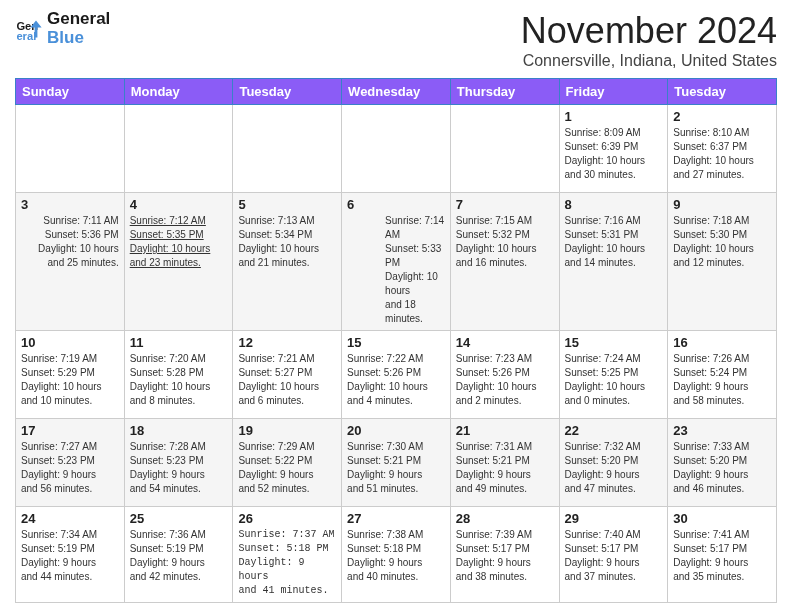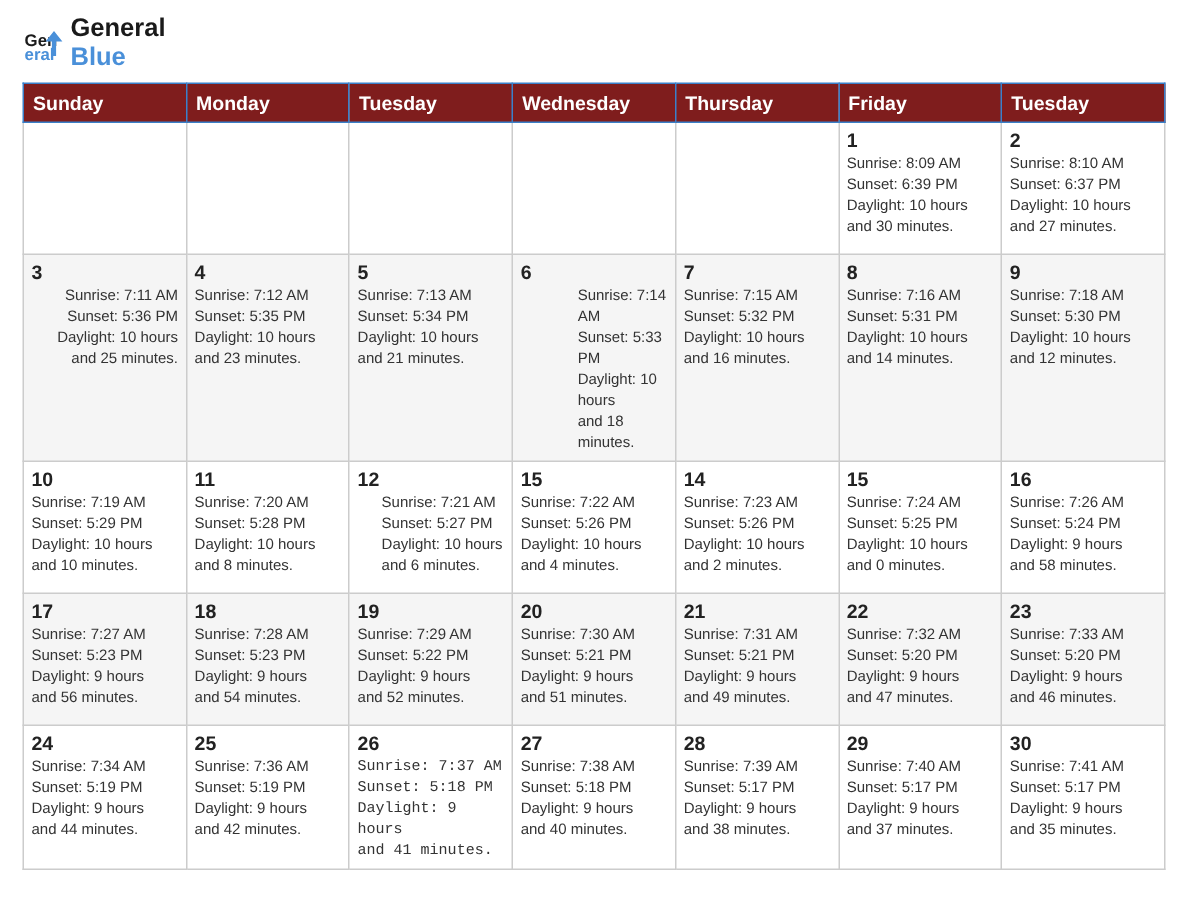--- a/index.html
+++ b/index.html
@@ -36,21 +36,21 @@
     .location-title {
       font-size: 16px;
       color: #444;
     }
     .calendar {
       width: 100%;
       border-collapse: collapse;
       table-layout: fixed;
     }
     .calendar th {
-      background: #7f1d1d;
+      background: #8b5cf6;
       color: #fff;
       text-align: left;
       padding: 5px 6px;
       font-size: 13px;
       font-weight: bold;
       border: 1px solid #3a80c9;
     }
     .calendar td {
       vertical-align: top;
       border: 1px solid #ccc;
@@ -86,20 +86,24 @@
     <svg class="logo-icon" viewBox="0 0 40 40">
       <text x="2" y="22" font-size="16" font-weight="bold" fill="#1a1a1a">Gen</text>
       <text x="2" y="36" font-size="16" font-weight="bold" fill="#4a90d9">eral</text>
       <polygon points="30,8 38,18 32,18 32,32 28,32 28,18 22,18" fill="#4a90d9"></polygon>
     </svg>
     <div style="line-height:1.1">
       <div style="font-size:17px;font-weight:bold;color:#1a1a1a;">General</div>
       <div style="font-size:17px;font-weight:bold;color:#4a90d9;">Blue</div>
     </div>
   </div>
+  <div class="title-block">
+    <div class="month-title">November 2024</div>
+    <div class="location-title">Connersville, Indiana, United States</div>
+  </div>
 </div>
 
 <table class="calendar">
   <thead>
     <tr>
     <th>Sunday</th>
         <th>Monday</th>
         <th>Tuesday</th>
         <th>Wednesday</th>
         <th>Thursday</th>
@@ -132,21 +136,21 @@
       <tr>
         <td>
           <span class="day-number">3</span>
           <div class="day-info" style="white-space: pre-line; text-align: right;">Sunrise: 7:11 AM
 Sunset: 5:36 PM
 Daylight: 10 hours
 and 25 minutes.</div>
         </td>
         <td>
           <span class="day-number">4</span>
-          <div class="day-info" style="white-space: pre-line;">Sunrise: 7:12 AM
+          <div class="day-info" style="white-space: pre-line; text-decoration: underline;">Sunrise: 7:12 AM
 Sunset: 5:35 PM
 Daylight: 10 hours
 and 23 minutes.</div>
         </td>
         <td>
           <span class="day-number">5</span>
           <div class="day-info" style="white-space: pre-line;">Sunrise: 7:13 AM
 Sunset: 5:34 PM
 Daylight: 10 hours
 and 21 minutes.</div>
@@ -190,21 +194,21 @@
         </td>
         <td>
           <span class="day-number">11</span>
           <div class="day-info" style="white-space: pre-line;">Sunrise: 7:20 AM
 Sunset: 5:28 PM
 Daylight: 10 hours
 and 8 minutes.</div>
         </td>
         <td>
           <span class="day-number">12</span>
-          <div class="day-info" style="white-space: pre-line; margin-left: 16px;">Sunrise: 7:21 AM
+          <div class="day-info" style="white-space: pre-line;">Sunrise: 7:21 AM
 Sunset: 5:27 PM
 Daylight: 10 hours
 and 6 minutes.</div>
         </td>
         <td>
           <span class="day-number">15</span>
           <div class="day-info" style="white-space: pre-line;">Sunrise: 7:22 AM
 Sunset: 5:26 PM
 Daylight: 10 hours
 and 4 minutes.</div>

